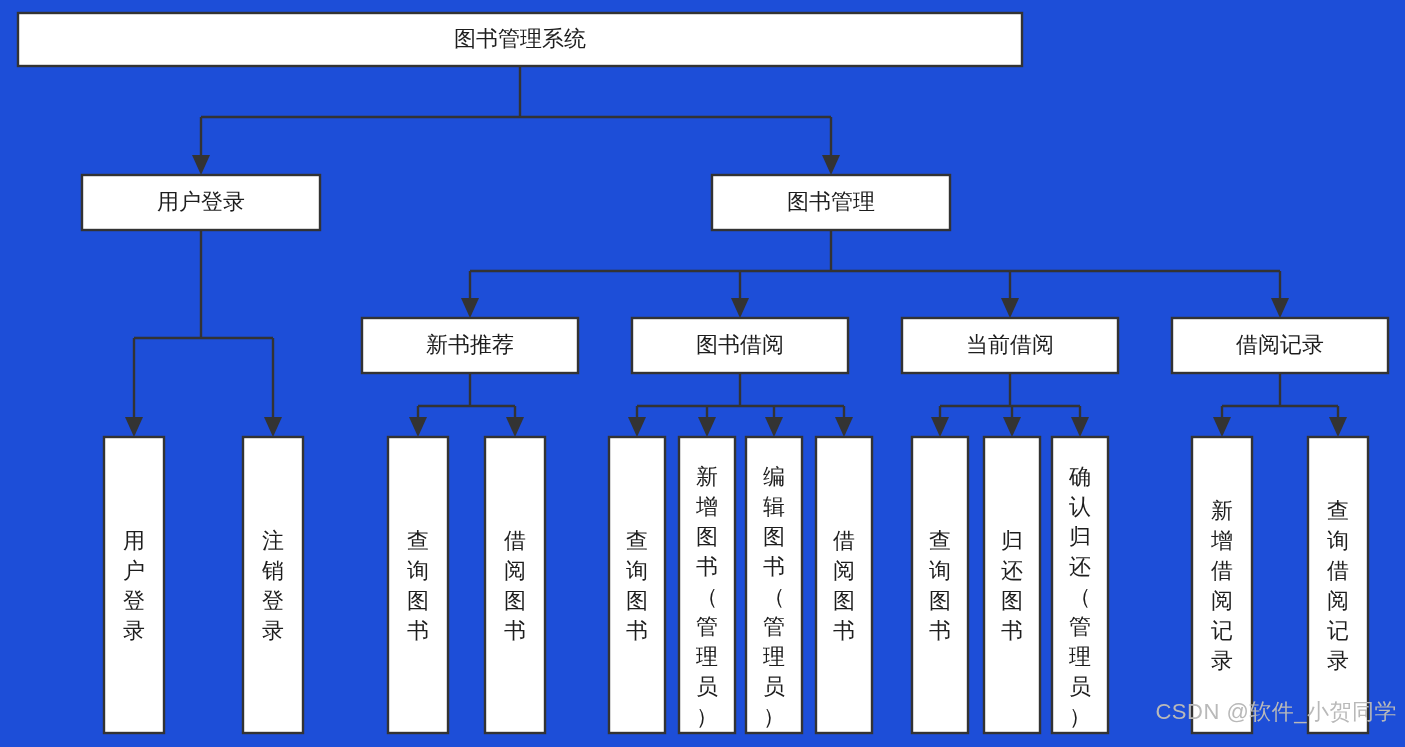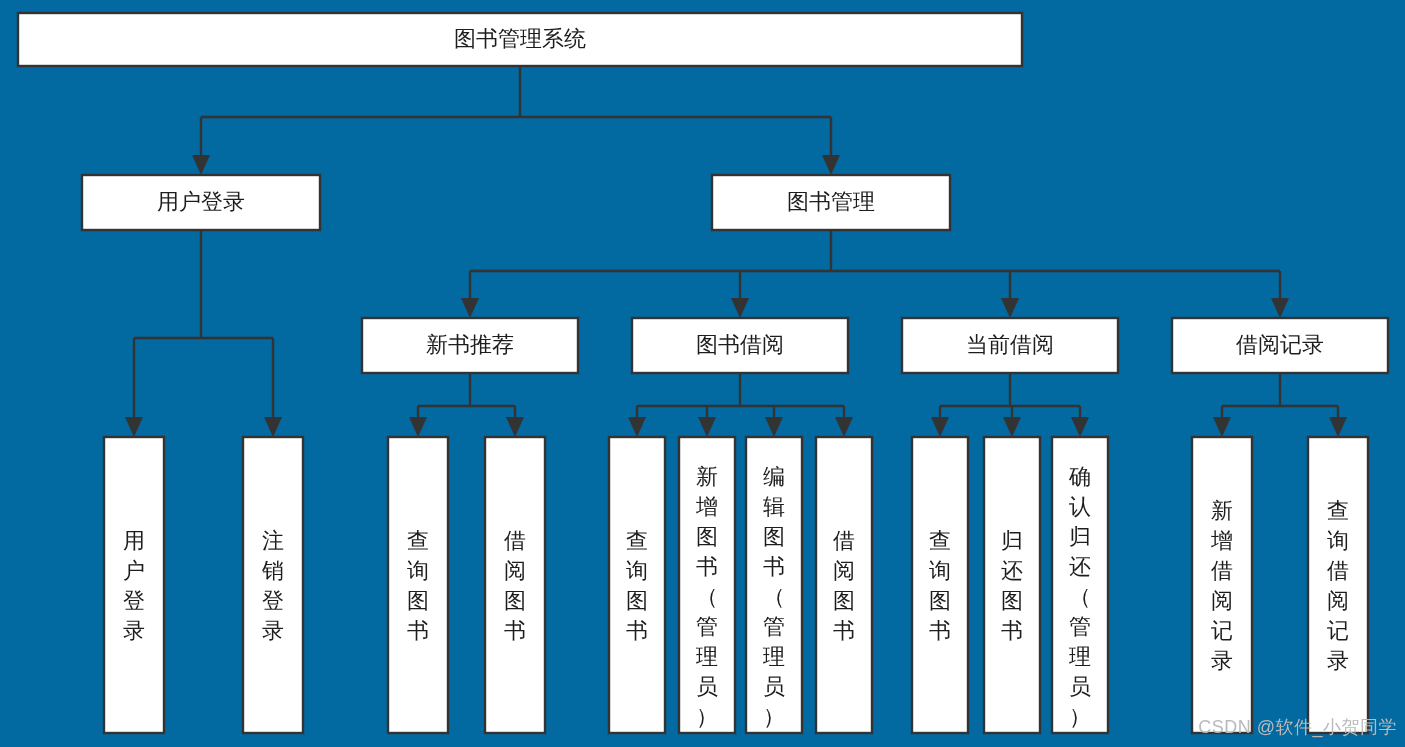--- a/index.html
+++ b/index.html
@@ -8,21 +8,21 @@
     padding: 0;
     background: #ffffff;
   }
   body {
     font-family: "Liberation Sans", "DejaVu Sans", sans-serif;
   }
   #diagram-root {
     position: relative;
     width: 1405px;
     height: 747px;
-    background: #0369a1;
+    background: #1d4ed8;
     overflow: hidden;
   }
   svg.flow-canvas {
     position: absolute;
     left: 0;
     top: 0;
     width: 1405px;
     height: 747px;
     display: block;
   }
@@ -51,23 +51,23 @@
   }
   .node-label-v {
     font-family: "Liberation Sans", "DejaVu Sans", sans-serif;
     font-size: 22px;
     fill: #1d1d1d;
     text-anchor: middle;
   }
   .watermark-text {
     position: absolute;
     right: 8px;
-    bottom: 8px;
-    font-family: "Liberation Sans", "DejaVu Sans", sans-serif;
-    font-size: 18px;
+    bottom: 20px;
+    font-family: "Liberation Sans", "DejaVu Sans", sans-serif;
+    font-size: 22px;
     color: #b9b9b9;
     letter-spacing: 0.5px;
     white-space: nowrap;
     user-select: none;
   }
 </style>
 </head>
 <body>
 
 <div id="diagram-root">

